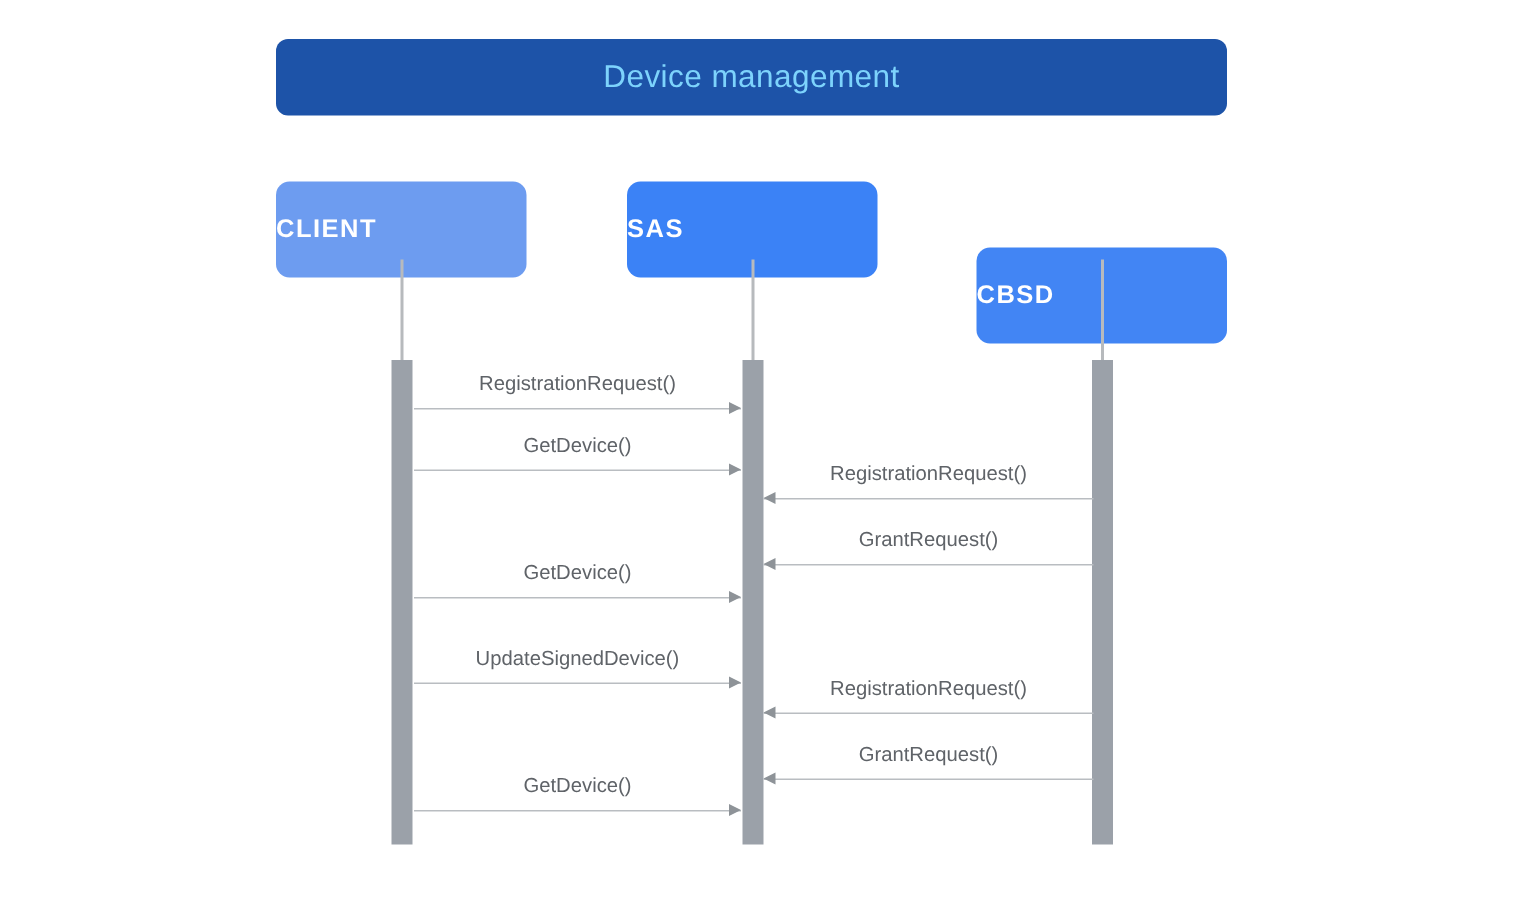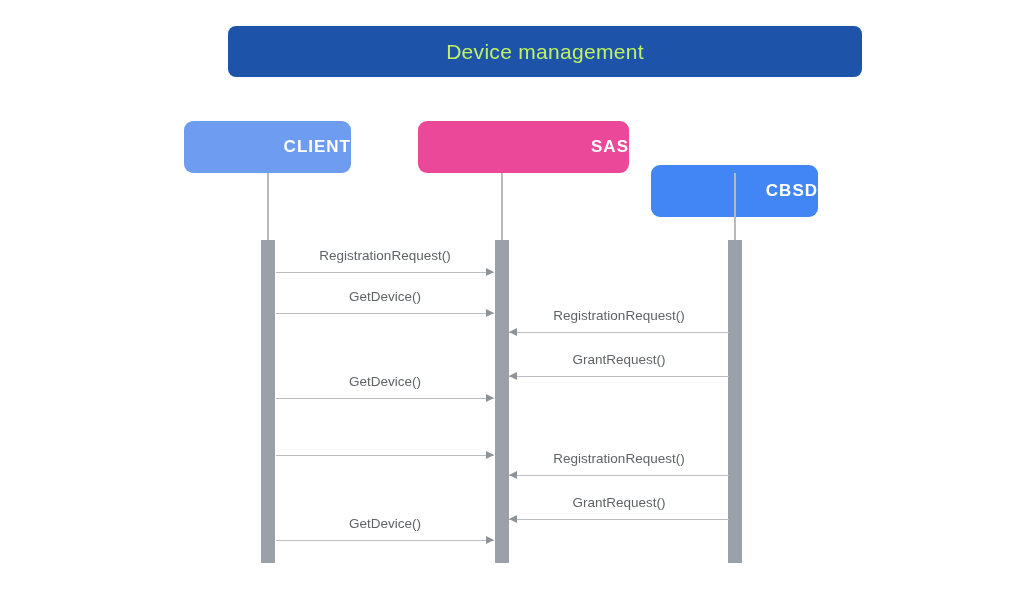--- a/index.html
+++ b/index.html
@@ -12,39 +12,38 @@
     overflow: hidden;
   }
   
   .title-box {
     position: absolute;
     left: 184px; top: 26px;
     width: 634px; height: 51px;
     background: #1d53a8;
     border-radius: 8px;
     display: flex; align-items: center; justify-content: center;
-    color: #bef264;
+    color: #7dd3fc;
     font-size: 21px;
     letter-spacing: 0.3px;
-    margin-left: 44px;
   }
   
   .actor {
     position: absolute;
     top: 121px;
-    width: 167px; height: 52px;
+    width: 167px; height: 64px;
     border-radius: 9px;
-    display: flex; align-items: center; justify-content: flex-end;
+    display: flex; align-items: center; justify-content: flex-start;
     color: #ffffff;
     font-size: 17px;
     font-weight: bold;
     letter-spacing: 1px;
   }
   .actor.client { left: 184px; background: #6d9cf0; }
-  .actor.sas    { left: 418px; background: #ec4899; padding-left: 44px; }
+  .actor.sas    { left: 418px; background: #3b82f6; }
   .actor.cbsd   { left: 651px; background: #4285f4; margin-top: 44px; }
   
   .drop {
     position: absolute;
     top: 173px; height: 67px;
     width: 1.5px;
     background: #b7babd;
   }
   .drop.client { left: 267px; }
   .drop.sas    { left: 501px; }
@@ -143,20 +142,21 @@
   </div>
 
   <div class="message right" style="top:373px; left:276px; width:218px">
     <div class="msg-label">GetDevice()</div>
     <div class="msg-line">
       <span class="arrowhead"></span>
     </div>
   </div>
 
   <div class="message right" style="top:430px; left:276px; width:218px">
+    <div class="msg-label">UpdateSignedDevice()</div>
     <div class="msg-line">
       <span class="arrowhead"></span>
     </div>
   </div>
 
   <div class="message left" style="top:450px; left:509px; width:220px">
     <div class="msg-label">RegistrationRequest()</div>
     <div class="msg-line">
       <span class="arrowhead"></span>
     </div>

